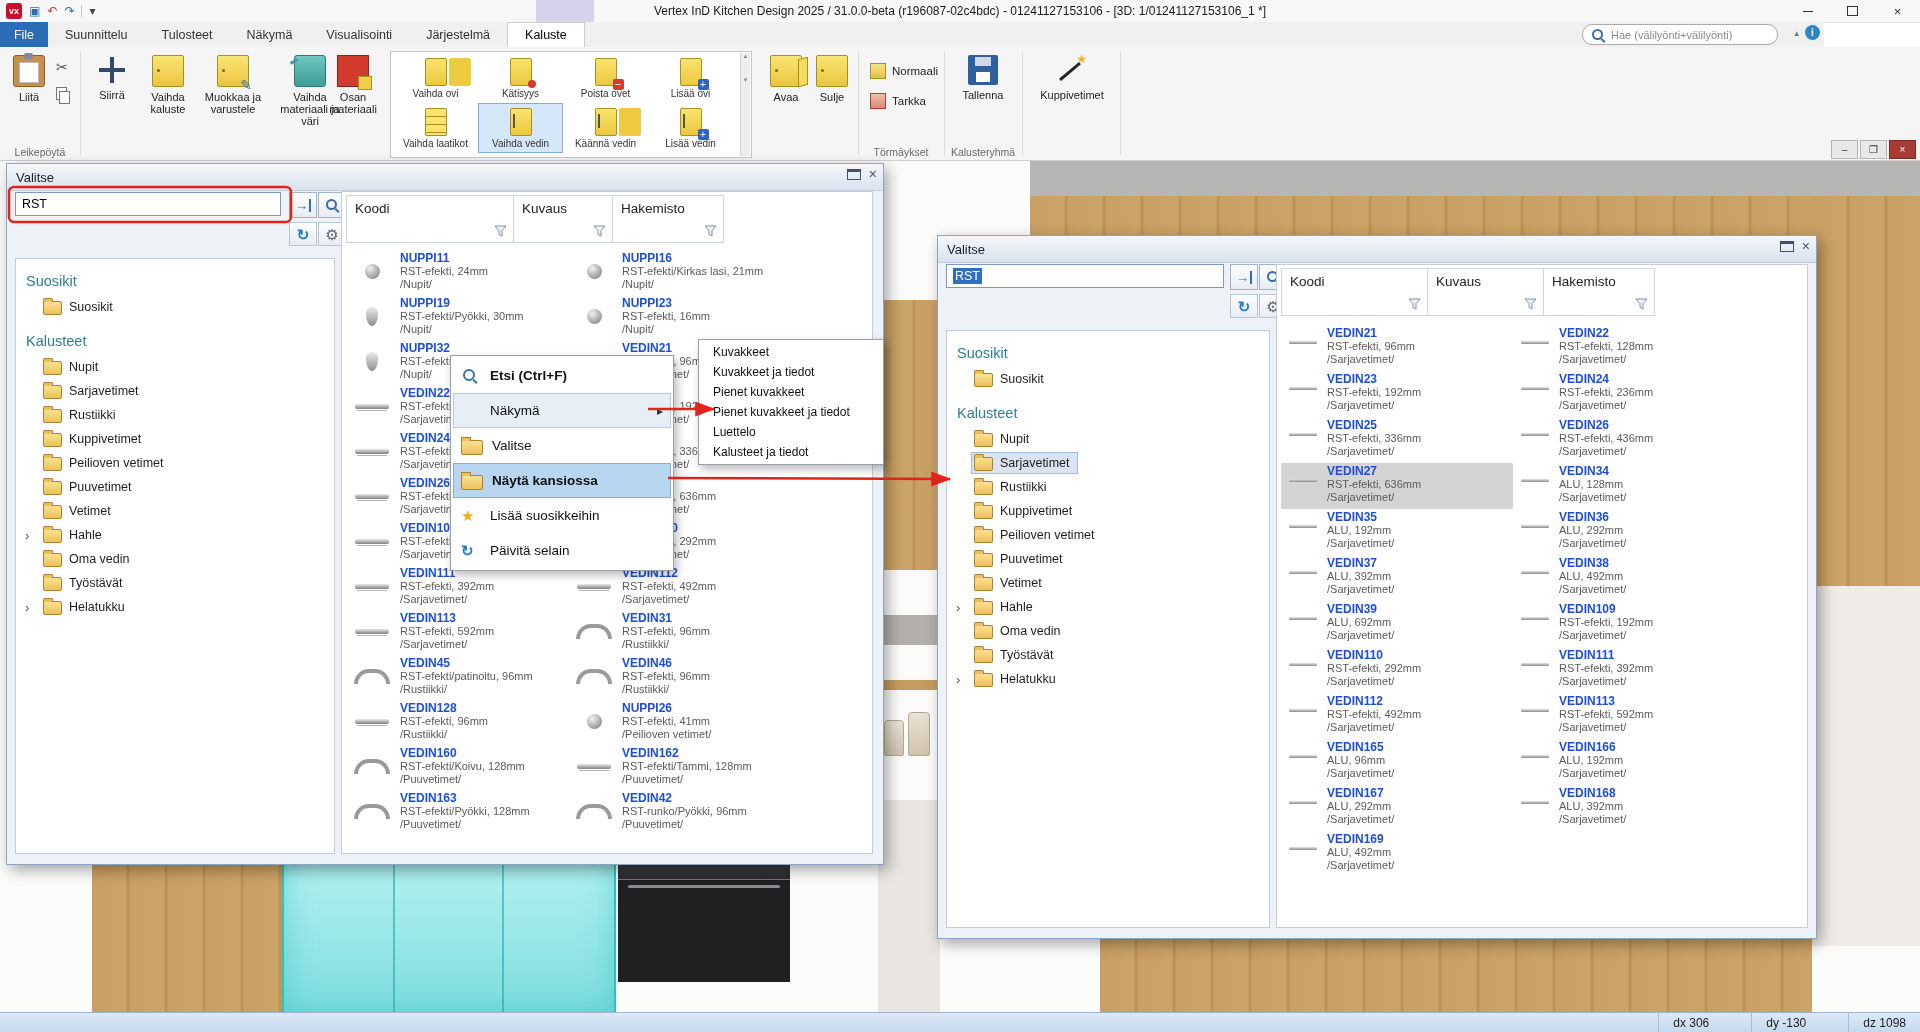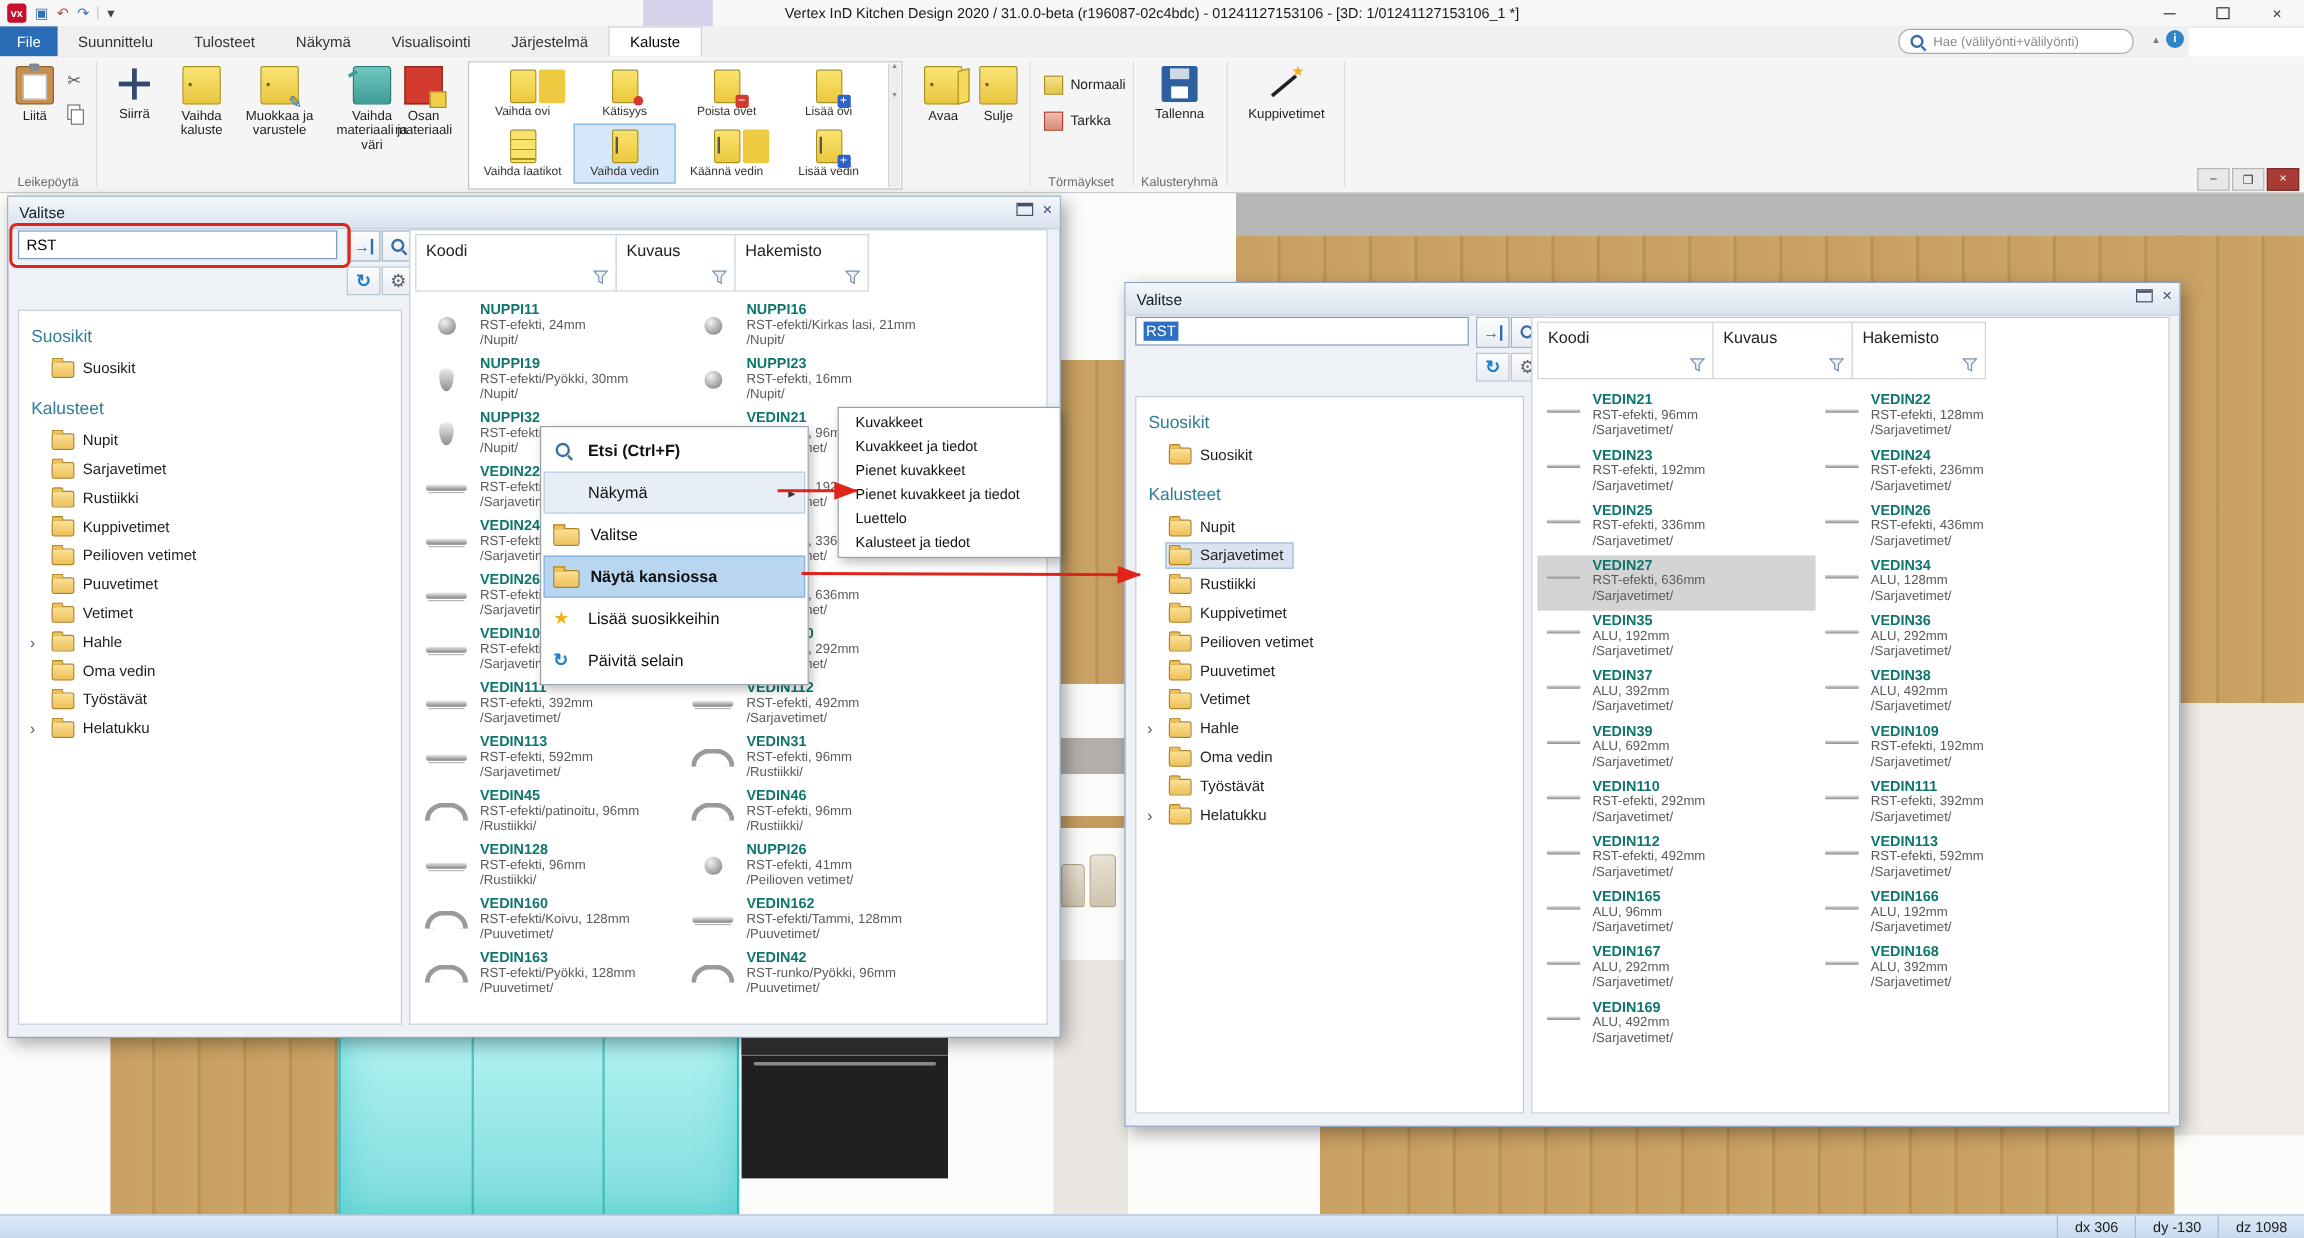--- a/index.html
+++ b/index.html
@@ -141,21 +141,21 @@
   .fold::before{content:"";position:absolute;top:-4px;left:-1px;width:8px;height:3px;background:#eec05a;
                 border:1px solid #ad8328;border-bottom:none;border-radius:2px 2px 0 0;}
   .hcell{position:relative;float:left;border:1px solid #ccd4dd;background:#fff;height:48px;
          box-sizing:border-box;margin-right:-1px;}
   .hcell .hlabel{display:block;padding:5px 8px;font-size:13.5px;color:#222;}
   .hcell svg{position:absolute;right:6px;bottom:5px;}
   .glist{position:absolute;display:grid;}
   .gitem{display:flex;gap:6px;align-items:flex-start;padding:2px 4px;border-radius:1px;}
   .gitem.sel{background:#d4d4d4;}
   .gtxt{display:block;min-width:0;}
-  .gcode{font-weight:bold;font-size:12px;color:#0f766e;display:block;line-height:13px;white-space:nowrap;}
+  .gcode{font-weight:bold;font-size:12px;color:#1d4ed8;display:block;line-height:13px;white-space:nowrap;}
   .gdesc,.gpath{font-size:11px;color:#5a5a5a;display:block;line-height:12.5px;white-space:nowrap;}
   .gicon{width:44px;height:38px;flex:none;display:flex;align-items:center;justify-content:center;}
   .gicon[data-icon="knob"]::before{content:"";width:15px;height:15px;border-radius:50%;
         background:radial-gradient(circle at 35% 30%,#f2f2f2,#9a9a9a 70%,#6f6f6f);}
   .gicon[data-icon="knob2"]::before{content:"";width:12px;height:19px;
         background:linear-gradient(#ececec,#8f8f8f);border-radius:45% 45% 50% 50%/28% 28% 62% 62%;}
   .gicon[data-icon="bar"]::before{content:"";width:34px;height:5px;
         background:linear-gradient(#eaeaea,#808080);border-radius:2px;box-shadow:0 4px 0 -2px #b5b5b5;}
   .gicon[data-icon="bow"]::before{content:"";width:28px;height:11px;border:4px solid #9a9a9a;
         border-bottom:none;border-radius:15px 15px 0 0;}
@@ -187,39 +187,39 @@
   .sub{position:absolute;left:698px;top:339px;width:186px;background:#fff;border:1px solid #98a0ac;
        box-shadow:3px 4px 9px rgba(0,0,0,.28);z-index:31;padding:2px 0;box-sizing:border-box;}
   .sub-item{height:20px;line-height:20px;padding:0 10px 0 14px;font-size:12px;color:#101010;}
 
   
   .annot{position:absolute;left:0;top:0;z-index:40;pointer-events:none;}
 
   
   .statusbar{position:absolute;left:0;top:1012px;width:1920px;height:20px;
              background:linear-gradient(#dce9f7,#c4d9ee);border-top:1px solid #9fb6ce;z-index:45;
-             display:flex;justify-content:flex-end;font-size:12px;color:#1c1c1c;}
+             display:flex;justify-content:flex-end;font-size:12px;color:#1c1c1c;gap:28px;}
   .sb-seg{padding:0 14px;border-left:1px solid #a8bdd3;height:100%;display:flex;align-items:center;}
 </style>
 </head>
 <body>
 
 <div id="app">
 
   <div class="titlebar">
     <div class="qat">
       <span class="app-logo">vx</span>
       <span class="qico blue">▣</span>
       <span class="qico red">↶</span>
       <span class="qico blue">↷</span>
       <span class="qsep"></span>
       <span class="qico">▾</span>
     </div>
     <div class="ctx-ind"></div>
-    <div class="title-text">Vertex InD Kitchen Design 2020 / 31.0.0-beta (r196087-02c4bdc) - 01241127153106 - [3D: 1/01241127153106_1 *]</div>
+    <div class="title-text">Vertex InD Kitchen Design 2025 / 31.0.0-beta (r196087-02c4bdc) - 01241127153106 - [3D: 1/01241127153106_1 *]</div>
     <div class="win-btns">
       <div class="win-btn">
           <span class="wb-min"></span>
         </div>
       <div class="win-btn">
           <span class="wb-max"></span>
         </div>
       <div class="win-btn wb-x">×</div>
     </div>
   </div>

